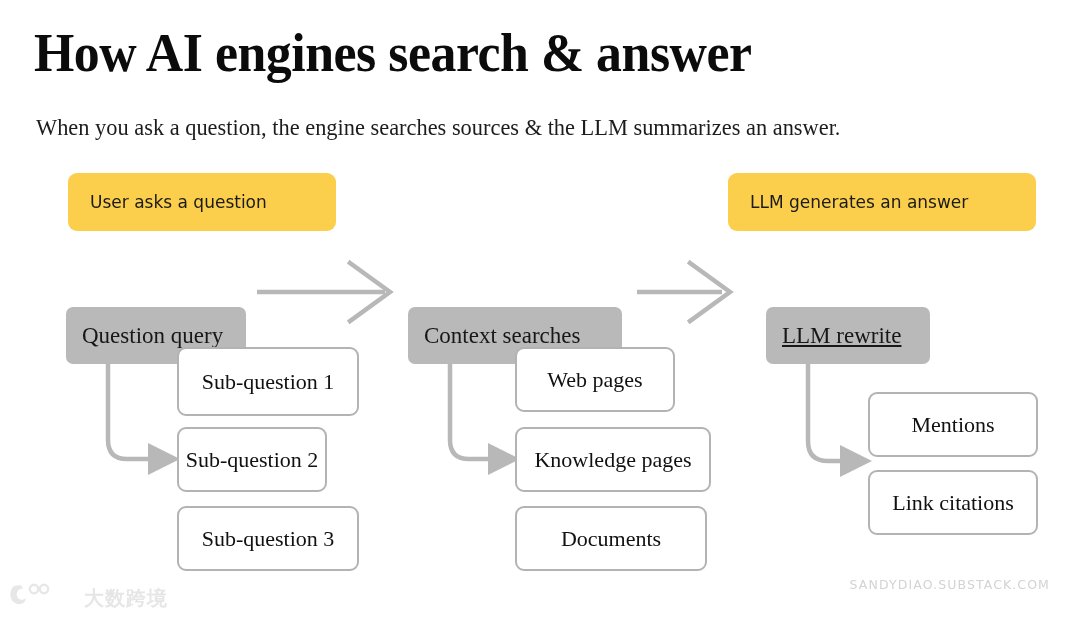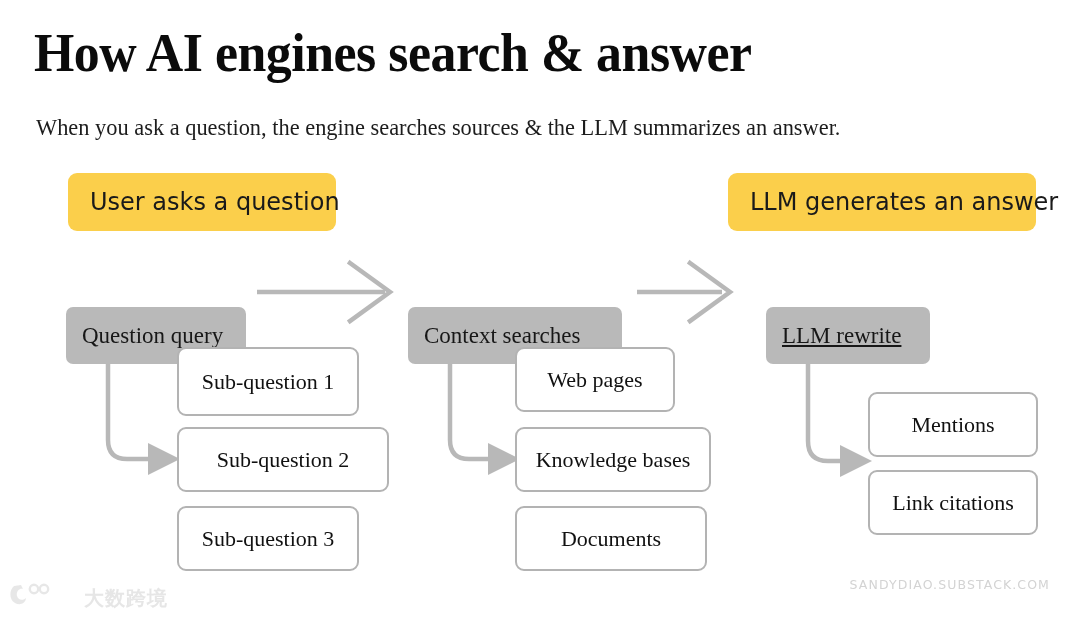--- a/index.html
+++ b/index.html
@@ -52,21 +52,21 @@
   }
 
   
   .yellow-box {
     position: absolute;
     background: #FBCF4B;
     border-radius: 9px;
     display: flex;
     align-items: center;
     font-family: "DejaVu Sans", sans-serif;
-    font-size: 24px;
+    font-size: 17px;
     color: #1a1a1a;
     padding-left: 22px;
     box-sizing: border-box;
     white-space: nowrap;
   }
   .gray-box {
     position: absolute;
     background: #B9B9B9;
     border-radius: 7px;
     display: flex;
@@ -180,38 +180,38 @@
   </div>
 
   <div class="gray-box" style="left:66px; top:263px; width:180px; height:57px;">
     <span>Question query</span>
   </div>
 
   <div class="leaf-box" style="left:177px; top:347px; width:182px; height:69px;">
     <span>Sub-question 1</span>
   </div>
 
-  <div class="leaf-box" style="left:177px; top:427px; width:212px; height:65px;">
+  <div class="leaf-box" style="left:177px; top:427px; width:150px; height:65px;">
     <span>Sub-question 2</span>
   </div>
 
   <div class="leaf-box" style="left:177px; top:506px; width:182px; height:65px;">
     <span>Sub-question 3</span>
   </div>
 
   <div class="gray-box" style="left:408px; top:263px; width:214px; height:57px;">
     <span>Context searches</span>
   </div>
 
   <div class="leaf-box" style="left:515px; top:347px; width:160px; height:65px;">
     <span>Web pages</span>
   </div>
 
   <div class="leaf-box" style="left:515px; top:427px; width:196px; height:65px;">
-    <span>Knowledge bases</span>
+    <span>Knowledge pages</span>
   </div>
 
   <div class="leaf-box" style="left:515px; top:506px; width:192px; height:65px;">
     <span>Documents</span>
   </div>
 
   <div class="gray-box" style="left:766px; top:263px; width:164px; height:57px;text-decoration:underline;">
     <span>LLM rewrite</span>
   </div>
 

